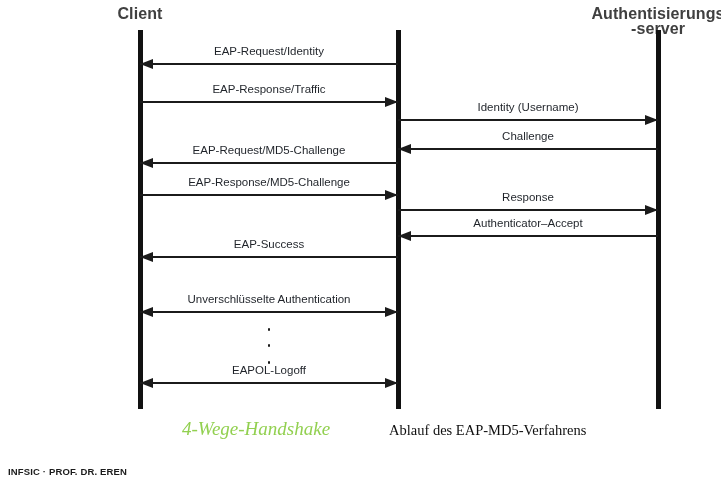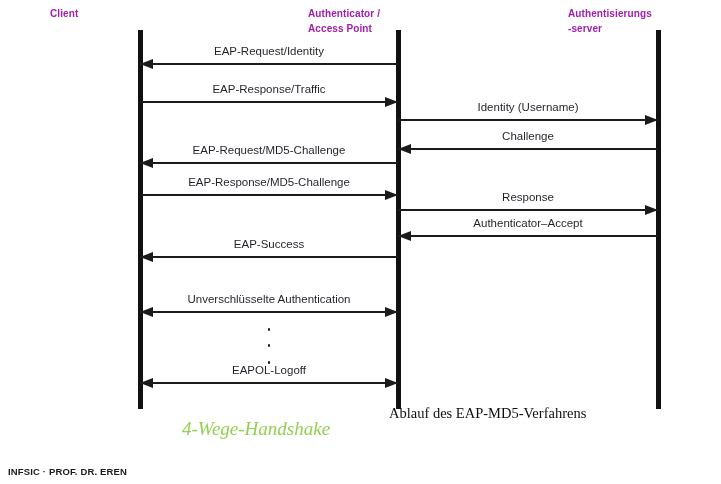--- a/index.html
+++ b/index.html
@@ -19,26 +19,26 @@
   #canvas {
     position: absolute;
     left: 0; top: 0;
     width: 721px;
     height: 484px;
   }
 
   
   .col-header {
     position: absolute;
-    text-align: left;
+    text-align: center;
     font-family: "Liberation Sans", sans-serif;
     font-weight: bold;
-    font-size: 10px;
+    font-size: 16px;
     line-height: 15px;
-    color: #a21caf;
+    color: #404040;
     letter-spacing: 0.1px;
     white-space: pre-line;
   }
   .col-header .line2 { display: block; }
 
   
   .lifeline {
     position: absolute;
     width: 5px;
     background: #111111;
@@ -122,21 +122,20 @@
     white-space: nowrap;
     text-align: right;
   }
 </style>
 </head>
 <body>
 
 <div id="canvas">
     <div class="col-header" style="left: 50px; top: 6px; width: 180px;"><span>Client</span></div>
     <div class="lifeline" style="left: 137.5px; top: 30px; height: 379px;"></div>
-    <div class="col-header" style="left: 308px; top: 6px; width: 180px;"><span>Authenticator /</span><span class="line2">Access Point</span></div>
     <div class="lifeline" style="left: 395.5px; top: 30px; height: 379px;"></div>
     <div class="col-header" style="left: 568px; top: 6px; width: 180px;"><span>Authentisierungs</span><span class="line2">-server</span></div>
     <div class="lifeline" style="left: 655.5px; top: 30px; height: 379px;"></div>
     <div class="msg" style="left: 140px; top: 63px; width: 258px;">
       <div class="shaft" style="width: 258px;"></div>
       <div class="head left"></div>
       <div class="label">EAP-Request/Identity</div>
     </div>
     <div class="msg" style="left: 140px; top: 101px; width: 258px;">
       <div class="shaft" style="width: 258px;"></div>
@@ -187,15 +186,15 @@
     <div class="msg" style="left: 140px; top: 382px; width: 258px;">
       <div class="shaft" style="width: 258px;"></div>
       <div class="head right"></div>
       <div class="head left"></div>
       <div class="label">EAPOL-Logoff</div>
     </div>
     <div class="dot" style="left: 267.75px; top: 328px;"></div>
     <div class="dot" style="left: 267.75px; top: 344px;"></div>
     <div class="dot" style="left: 267.75px; top: 361px;"></div>
     <div class="caption-green" style="left: 182px; top: 417px;">4-Wege-Handshake</div>
-    <div class="caption-black" style="left: 389px; top: 404px;">Ablauf des EAP-MD5-Verfahrens</div>
+    <div class="caption-black" style="left: 389px; top: 421px;">Ablauf des EAP-MD5-Verfahrens</div>
     <div class="footer-note" style="left: 8px; top: 466px;">INFSIC · PROF. DR. EREN</div>
   </div>
 
 </body></html>

